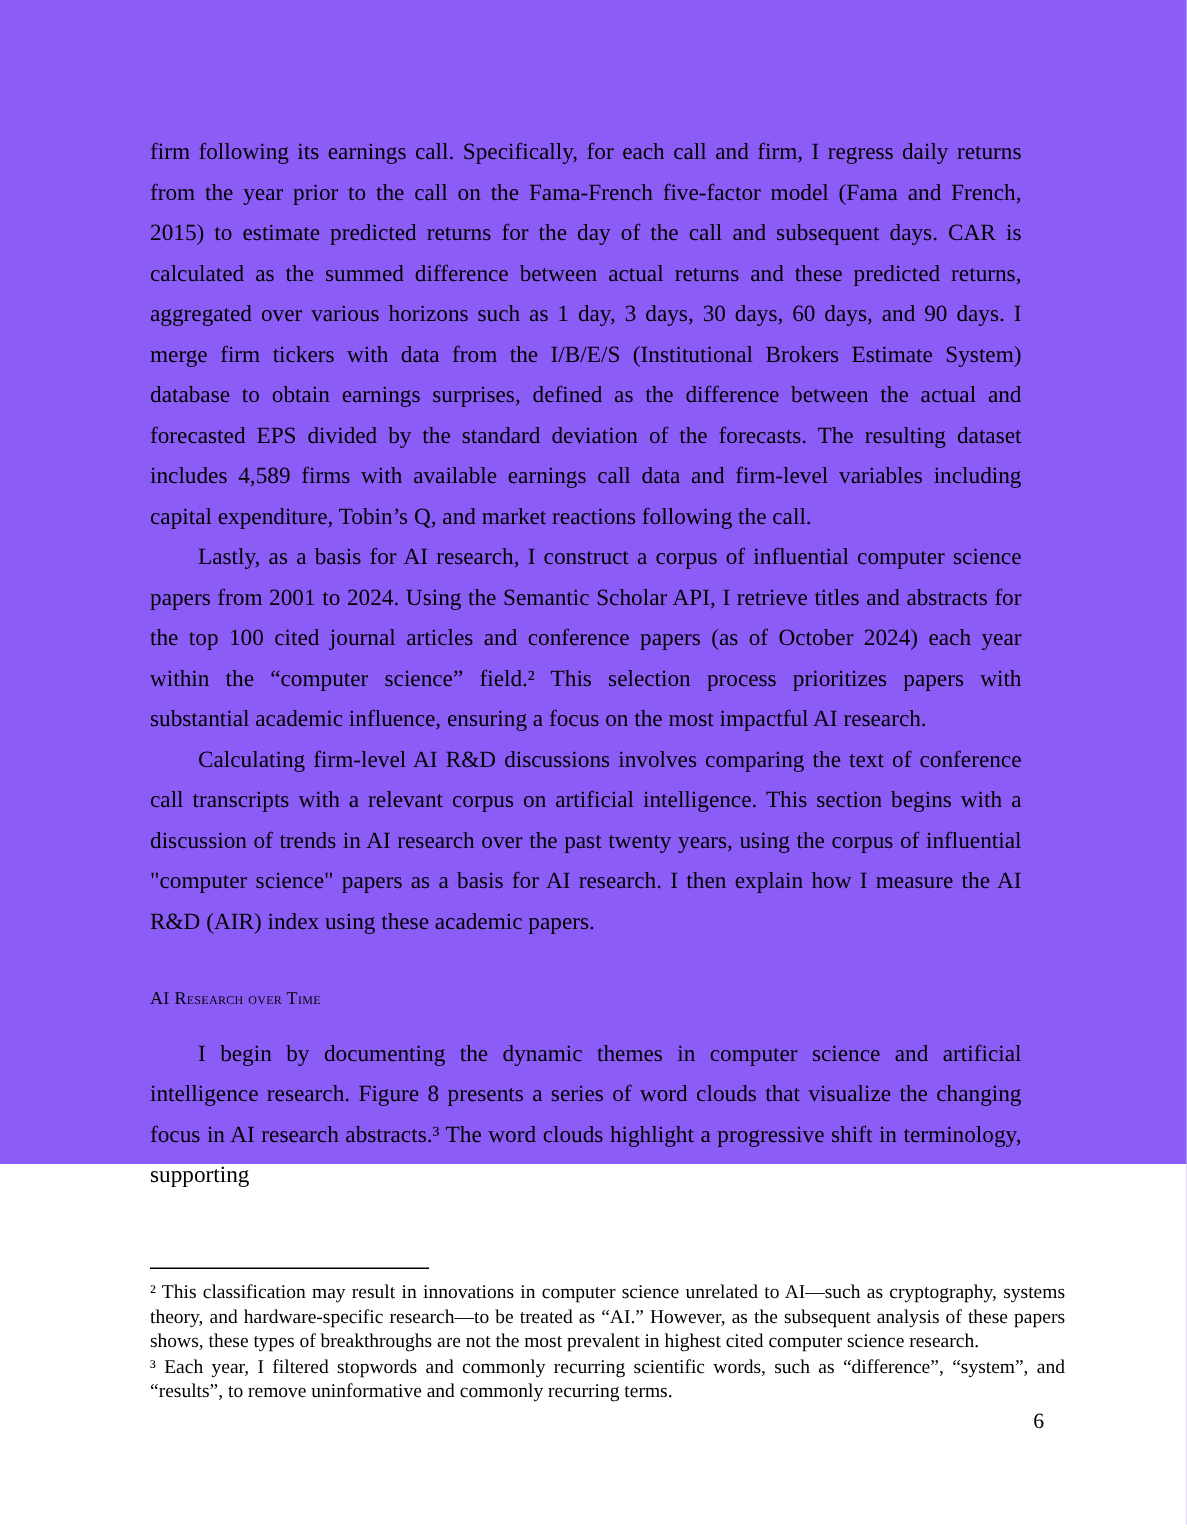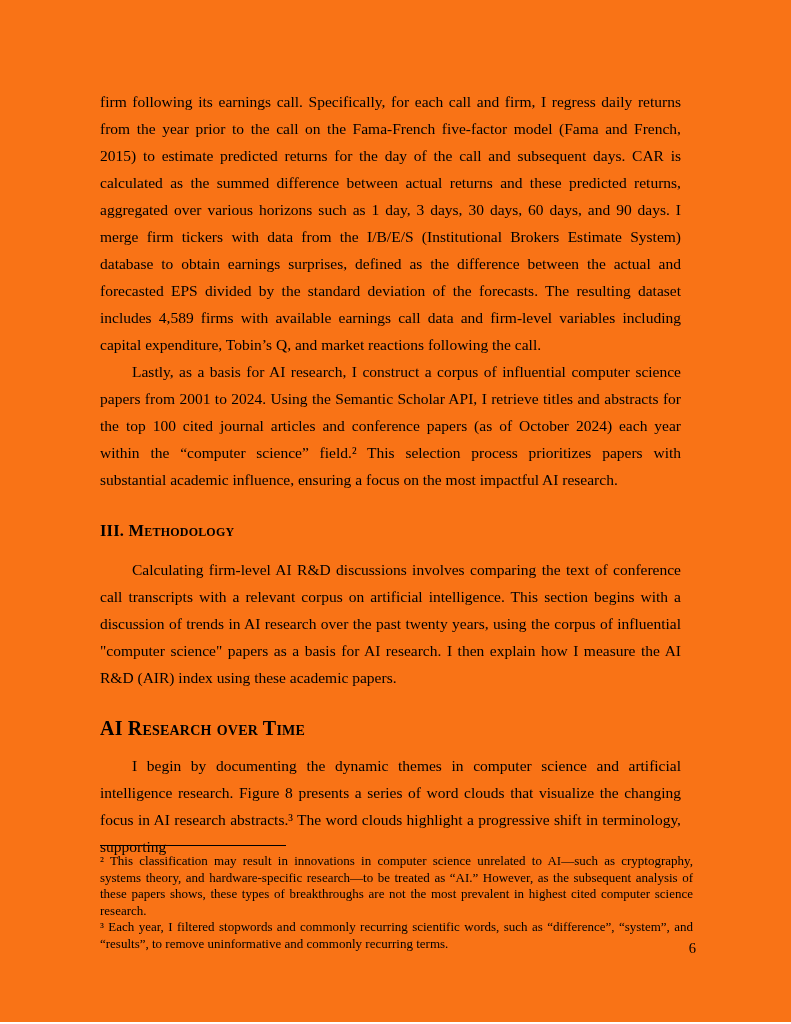--- a/index.html
+++ b/index.html
@@ -11,55 +11,55 @@
     width: 791px;
     height: 1024px;
     font-family: "Liberation Serif", "DejaVu Serif", serif;
     color: #000000;
     position: relative;
     overflow: hidden;
   }
   .page {
     position: relative;
     width: 791px;
-    height: 1022px;
+    height: 776px;
     box-sizing: border-box;
     padding: 88px 110px 0 100px;
-    background: #f97316;
+    background: #8b5cf6;
   }
   .body-text {
     font-size: 15.5px;
     line-height: 27px;
     text-align: justify;
     margin: 0;
     text-indent: 32px;
   }
   .body-text.no-indent {
     text-indent: 0;
   }
   .section-heading {
     font-size: 16.5px;
     font-weight: bold;
     font-variant: small-caps;
     margin: 24px 0 12px 0;
     line-height: 27px;
     letter-spacing: 0.2px;
   }
   .subsection-heading {
-    font-size: 20px;
-    font-weight: bold;
+    font-size: 12px;
+    font-weight: normal;
     font-variant: small-caps;
     margin: 24px 0 10px 0;
     line-height: 27px;
     letter-spacing: 0.2px;
   }
   .footnote-area {
     position: absolute;
     left: 100px;
-    right: 98px;
+    right: 81px;
     top: 845px;
   }
   .footnote-rule {
     width: 186px;
     height: 0;
     border-top: 1px solid #000000;
     margin-bottom: 7px;
   }
   .footnote {
     font-size: 13px;
@@ -77,21 +77,20 @@
 </head>
 <body>
 
 <div class="page">
 
   <main>
     <p class="body-text no-indent">firm following its earnings call. Specifically, for each call and firm, I regress daily returns from the year prior to the call on the Fama-French five-factor model (Fama and French, 2015) to estimate predicted returns for the day of the call and subsequent days. CAR is calculated as the summed difference between actual returns and these predicted returns, aggregated over various horizons such as 1 day, 3 days, 30 days, 60 days, and 90 days. I merge firm tickers with data from the I/B/E/S (Institutional Brokers Estimate System) database to obtain earnings surprises, defined as the difference between the actual and forecasted EPS divided by the standard deviation of the forecasts. The resulting dataset includes 4,589 firms with available earnings call data and firm-level variables including capital expenditure, Tobin’s Q, and market reactions following the call.</p>
 
     <p class="body-text">Lastly, as a basis for AI research, I construct a corpus of influential computer science papers from 2001 to 2024. Using the Semantic Scholar API, I retrieve titles and abstracts for the top 100 cited journal articles and conference papers (as of October 2024) each year within the “computer science” field.² This selection process prioritizes papers with substantial academic influence, ensuring a focus on the most impactful AI research.</p>
 
-    <h2 class="section-heading">III. Methodology</h2>
 
     <p class="body-text">Calculating firm-level AI R&amp;D discussions involves comparing the text of conference call transcripts with a relevant corpus on artificial intelligence. This section begins with a discussion of trends in AI research over the past twenty years, using the corpus of influential "computer science" papers as a basis for AI research. I then explain how I measure the AI R&amp;D (AIR) index using these academic papers.</p>
 
     <h3 class="subsection-heading">AI Research over Time</h3>
 
     <p class="body-text">I begin by documenting the dynamic themes in computer science and artificial intelligence research. Figure 8 presents a series of word clouds that visualize the changing focus in AI research abstracts.³ The word clouds highlight a progressive shift in terminology, supporting</p>
   </main>
 
   <footer class="footnote-area">
     <div class="footnote-rule"></div>

